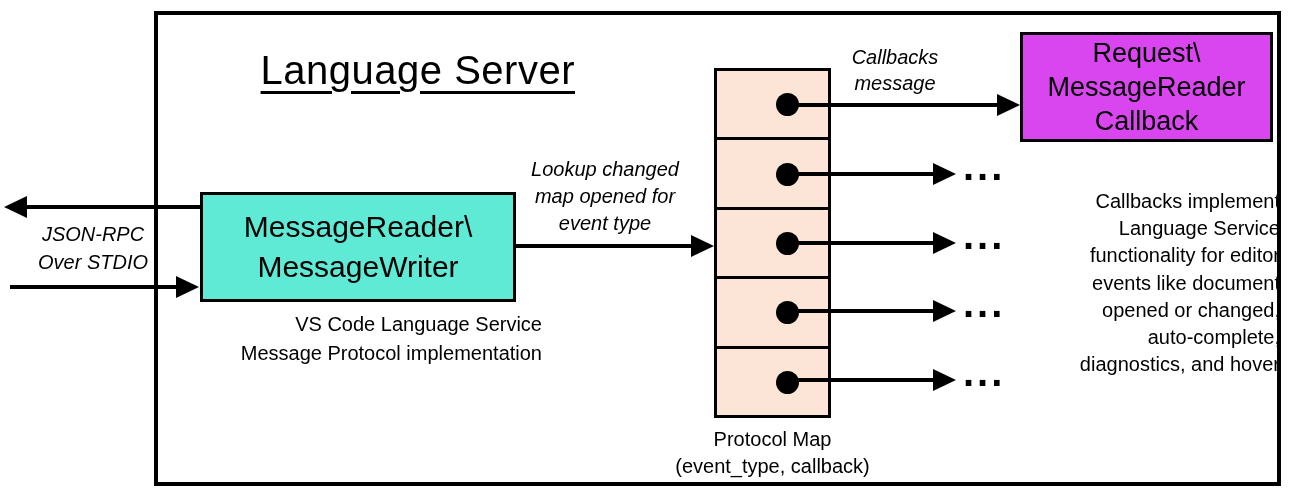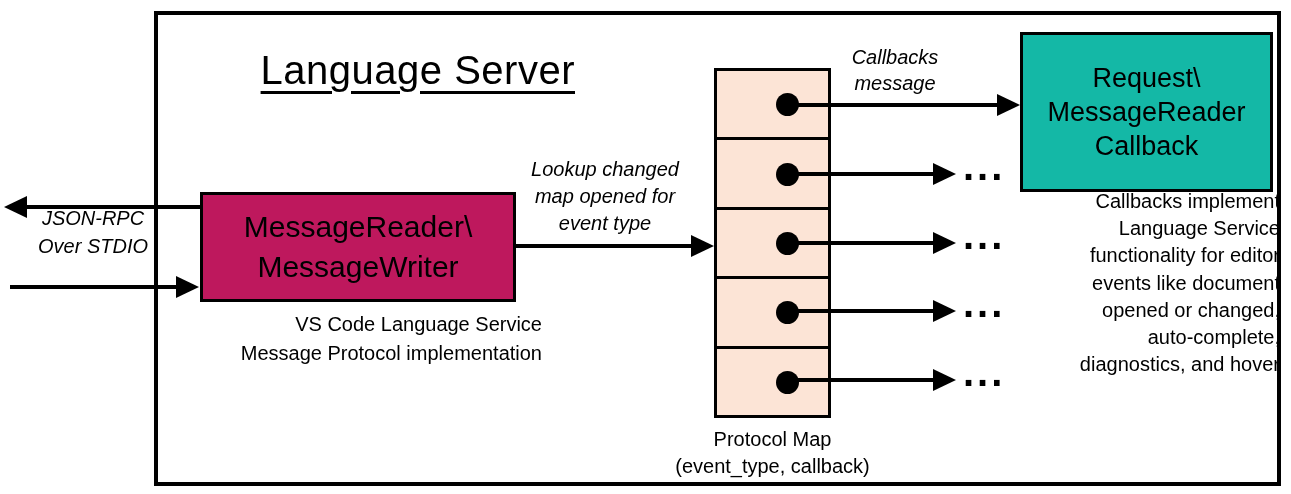--- a/index.html
+++ b/index.html
@@ -27,33 +27,33 @@
     text-align: right;
     text-decoration: underline;
     text-decoration-thickness: 3px;
     text-underline-offset: 7px;
     letter-spacing: 0.5px;
   }
 
   .mr-box {
     left: 200px; top: 192px; width: 316px; height: 110px;
     border: 3px solid #000;
-    background: #be185d;
+    background: #5eead4;
     display: flex; flex-direction: column;
     align-items: center; justify-content: center;
     font-size: 30px; line-height: 1.35;
     text-align: center;
   }
   .mr-caption {
     left: 172px; top: 310px; width: 370px;
     font-size: 20px; line-height: 1.45; text-align: right;
   }
 
   .io-label {
-    left: 14px; top: 204px; width: 158px;
+    left: 14px; top: 220px; width: 158px;
     font-size: 20px; font-style: italic; line-height: 1.4;
     text-align: center;
   }
 
   .hline { background: #000; height: 4px; }
 
   .head-left {
     width: 0; height: 0;
     border-top: 11px solid transparent;
     border-bottom: 11px solid transparent;
@@ -87,23 +87,23 @@
     background: #000; border-radius: 50%;
   }
 
   .dispatches-label {
     left: 815px; top: 44px; width: 160px;
     font-size: 20px; font-style: italic; line-height: 1.3;
     text-align: center;
   }
 
   .cb-box {
-    left: 1020px; top: 32px; width: 253px; height: 160px;
+    left: 1020px; top: 32px; width: 253px; height: 110px;
     border: 3px solid #000;
-    background: #14b8a6;
+    background: #d946ef;
     display: flex; flex-direction: column;
     align-items: center; justify-content: center;
     font-size: 27px; line-height: 1.27;
     text-align: center;
   }
   .cb-note {
     left: 1028px; top: 188px; width: 252px;
     font-size: 20px; line-height: 1.36;
     text-align: right;
   }

